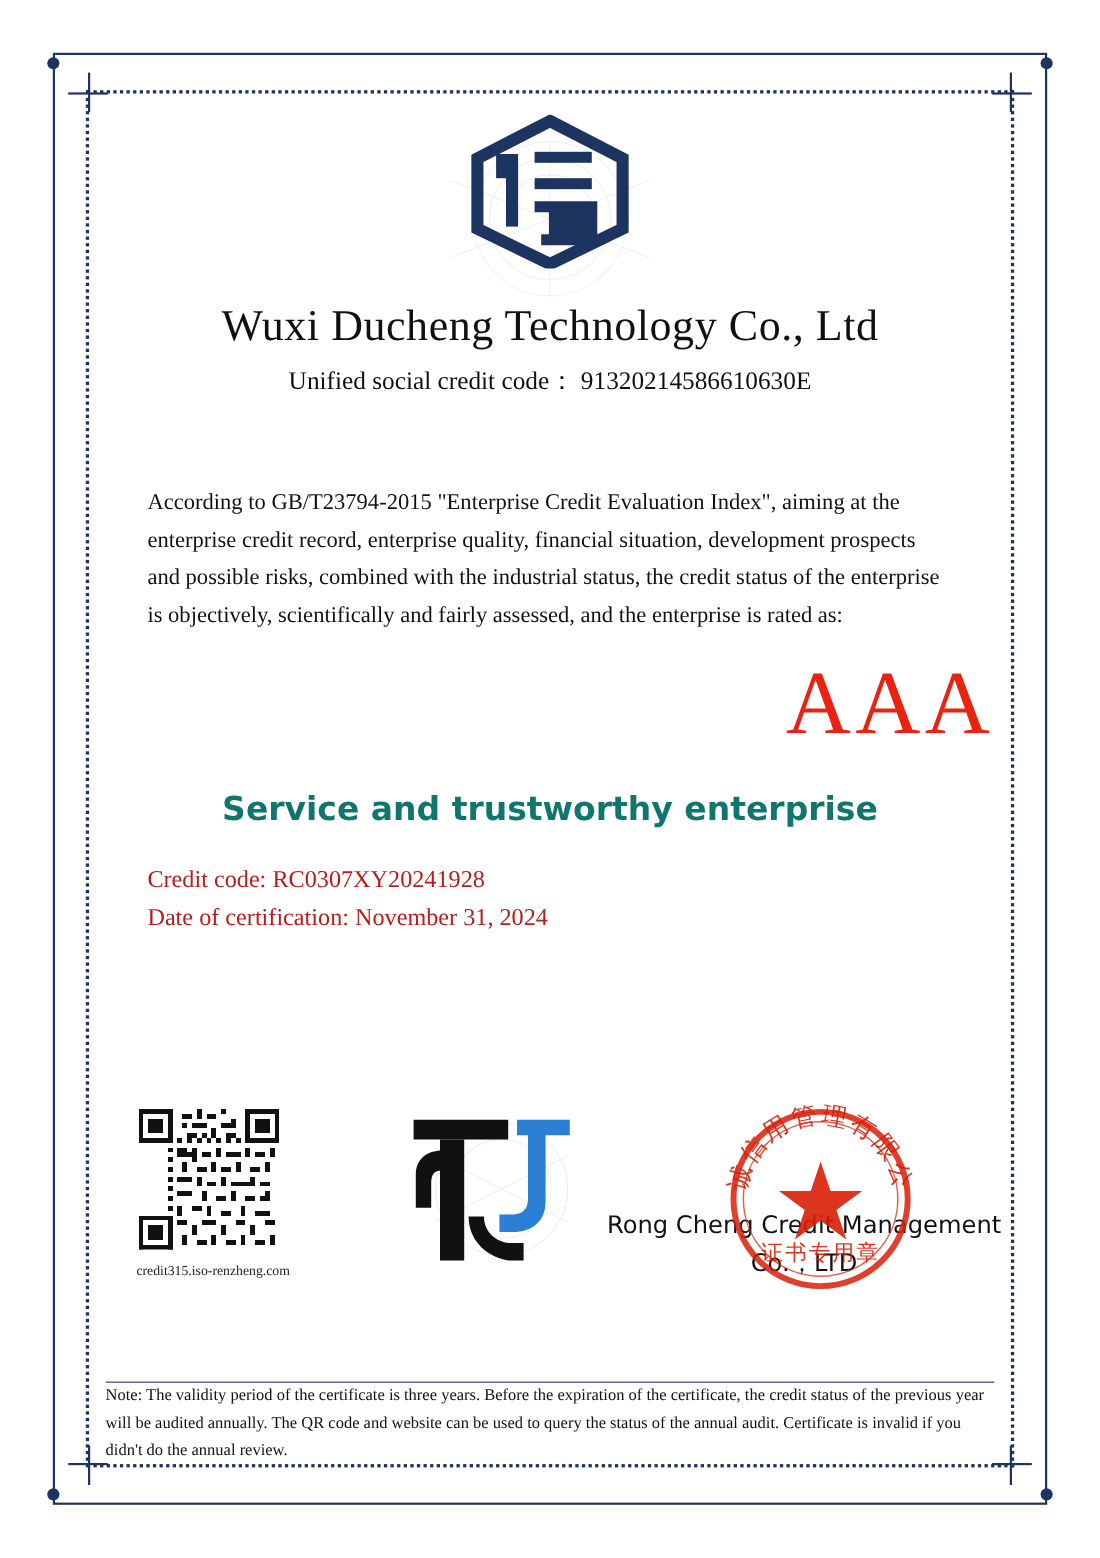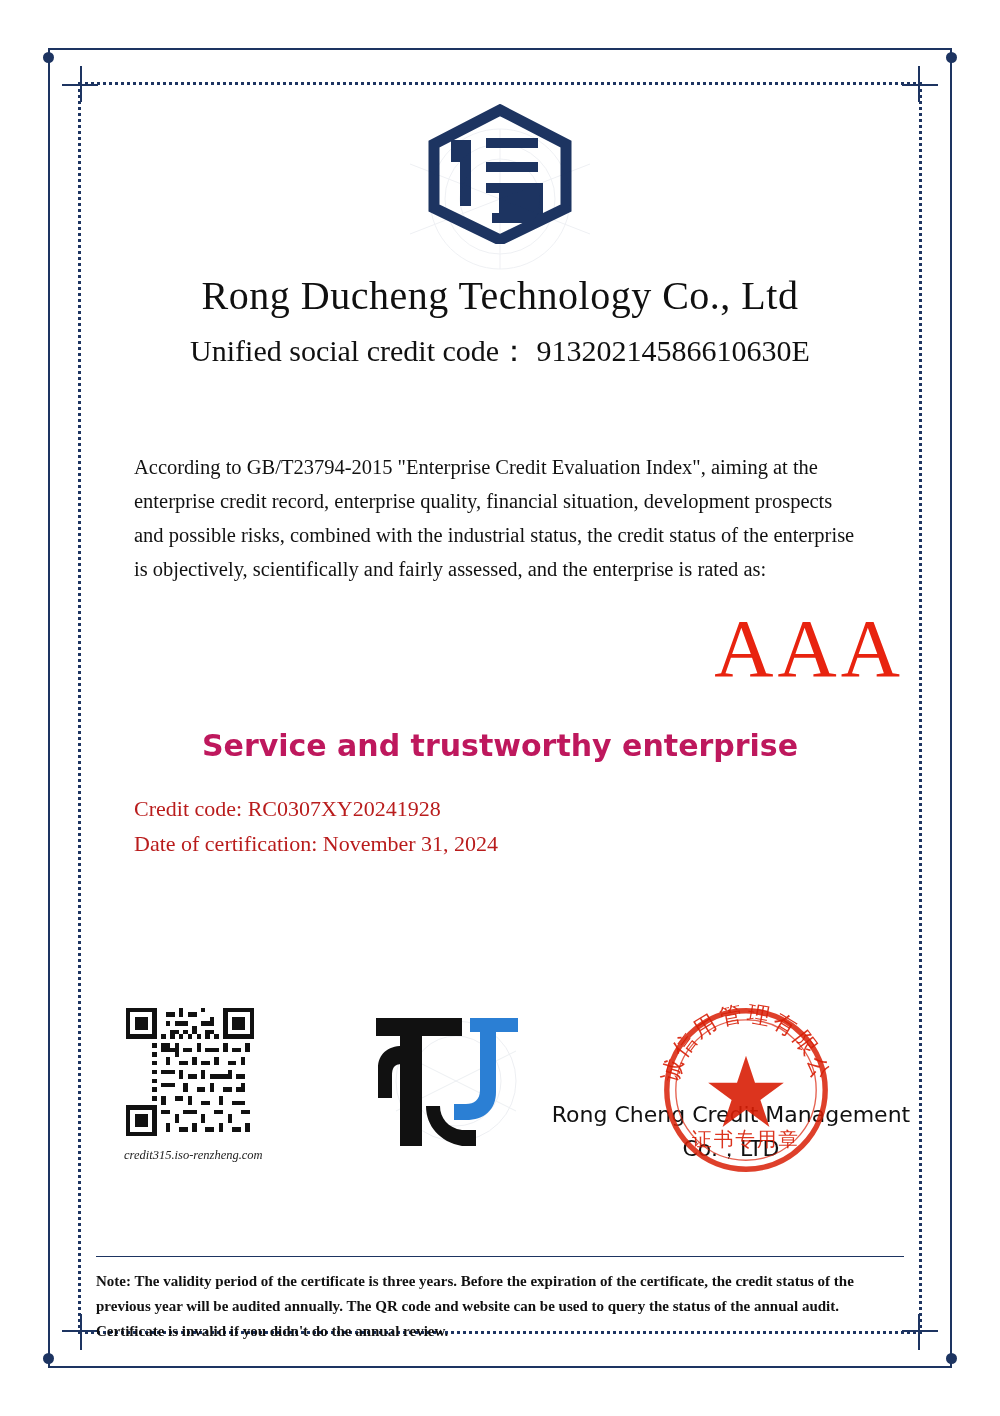--- a/index.html
+++ b/index.html
@@ -102,21 +102,21 @@
     text-align: center;
     font-size: 40px;
     font-weight: normal;
     letter-spacing: 0.5px;
     margin: 18px 0 0 0;
     color: #101010;
   }
 
   .credit-code-line {
     text-align: center;
-    font-size: 30px;
+    font-size: 23px;
     margin-top: 12px;
     color: #101010;
   }
 
   .body-text {
     margin: 78px 38px 0 38px;
     font-size: 20.5px;
     line-height: 34px;
     color: #111;
     text-align: left;
@@ -127,21 +127,21 @@
     color: #e8230f;
     font-family: "Liberation Serif", serif;
     font-size: 82px;
     letter-spacing: 4px;
     margin-top: 22px;
     line-height: 1;
   }
 
   .slogan {
     text-align: center;
-    color: #be185d;
+    color: #0f766e;
     font-family: "DejaVu Sans", sans-serif;
     font-weight: bold;
     font-size: 30px;
     margin-top: 38px;
   }
 
   .details {
     margin: 28px 0 0 38px;
     font-size: 22px;
     line-height: 35px;
@@ -164,21 +164,20 @@
     width: 128px;
     height: 128px;
   }
   .qr-url {
     position: absolute;
     left: 28px;
     top: 152px;
     font-size: 12.5px;
     color: #222;
     font-family: "Liberation Serif", serif;
-    font-style: italic;
   }
 
   .rc-logo {
     position: absolute;
     left: 270px;
     top: 10px;
   }
 
   .org-name {
     position: absolute;
@@ -199,25 +198,23 @@
     width: 180px;
     height: 180px;
   }
 
   .note {
     position: absolute;
     left: 0;
     right: 0;
     top: 1160px;
     border-top: 1.5px solid #1d3461;
-    padding-top: 12px;
     font-size: 15px;
     line-height: 25px;
     color: #111;
-    font-weight: bold;
   }
 
 </style>
 </head>
 <body>
 
 <div class="page">
 
   <div class="frame-outer"></div>
   <div class="frame-inner"></div>
@@ -253,21 +250,21 @@
 
         <rect x="40" y="36" width="11" height="66" fill="#1d3461"></rect>
         <rect x="31" y="36" width="11" height="22" fill="#1d3461"></rect>
 
         <rect x="66" y="34" width="52" height="10" fill="#1d3461"></rect>
         <rect x="66" y="58" width="52" height="10" fill="#1d3461"></rect>
         <path d="M66 84 L118 84 L118 94 L84 94 L84 104 L118 104 L118 114 L72 114" fill="none" stroke="#1d3461" stroke-width="10" stroke-linejoin="miter"></path>
       </svg>
     </div>
 
-    <h1 class="company">Rong Ducheng Technology Co., Ltd</h1>
+    <h1 class="company">Wuxi Ducheng Technology Co., Ltd</h1>
 
     <div class="credit-code-line">Unified social credit code： 91320214586610630E</div>
 
     <div class="body-text">According to GB/T23794-2015 "Enterprise Credit Evaluation Index", aiming at the enterprise credit record, enterprise quality, financial situation, development prospects and possible risks, combined with the industrial status, the credit status of the enterprise is objectively, scientifically and fairly assessed, and the enterprise is rated as:</div>
 
     <div class="rating">AAA</div>
 
     <div class="slogan">Service and trustworthy enterprise</div>
 
     <div class="details">

